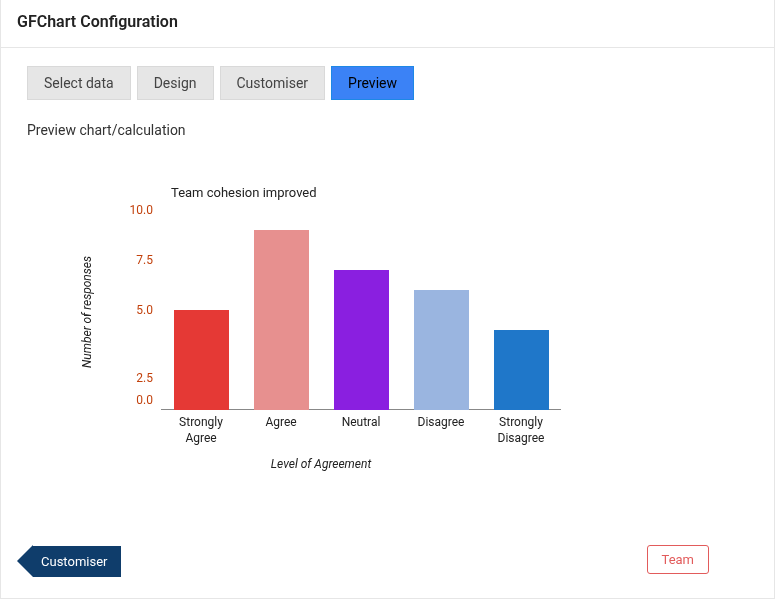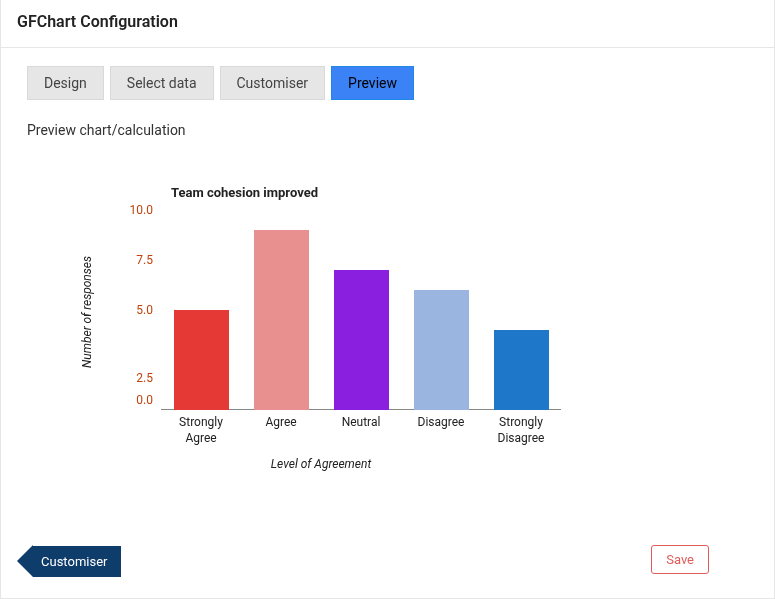--- a/index.html
+++ b/index.html
@@ -55,21 +55,21 @@
     position: absolute;
     left: 60px;
     top: 185px;
     width: 520px;
     height: 300px;
   }
   .chart-title {
     position: absolute;
     left: 110px;
     top: 0;
-    font-weight: 700;
+    font-weight: 400;
     font-size: 13px;
     color: #222;
   }
   .ylabel {
     position: absolute;
     left: -30px;
     top: 120px;
     transform: rotate(-90deg);
     transform-origin: center;
     font-style: italic;
@@ -189,22 +189,22 @@
 </head>
 <body>
 
 <div class="page">
 
   <div class="header">
     <h1>GFChart Configuration</h1>
   </div>
 
   <div class="tabs">
+    <div class="tab">Select data</div>
     <div class="tab">Design</div>
-    <div class="tab">Select data</div>
     <div class="tab">Customiser</div>
     <div class="tab active">Preview</div>
   </div>
 
   <div class="subtitle">Preview chart/calculation</div>
 
   <div class="chart-wrap">
     <div class="chart-title">Team cohesion improved</div>
     <div class="ylabel">Number of responses</div>
 
@@ -244,16 +244,16 @@
         <div class="xtick">Strongly<br>Disagree</div>
       </div>
     <div class="xlabel">Level of Agreement</div>
   </div>
 
   <div class="footer">
     <div class="back-btn">
       <div class="back-arrow"></div>
       <div class="back-body">Customiser</div>
     </div>
-    <div class="save-btn">Save</div>
+    <div class="save-btn">Team</div>
   </div>
 
 </div>
 
 </body></html>

